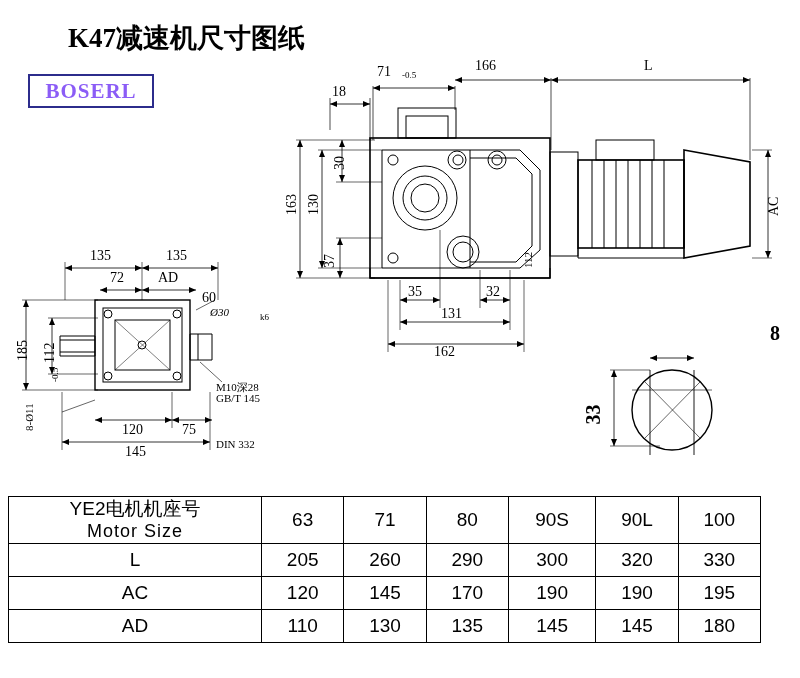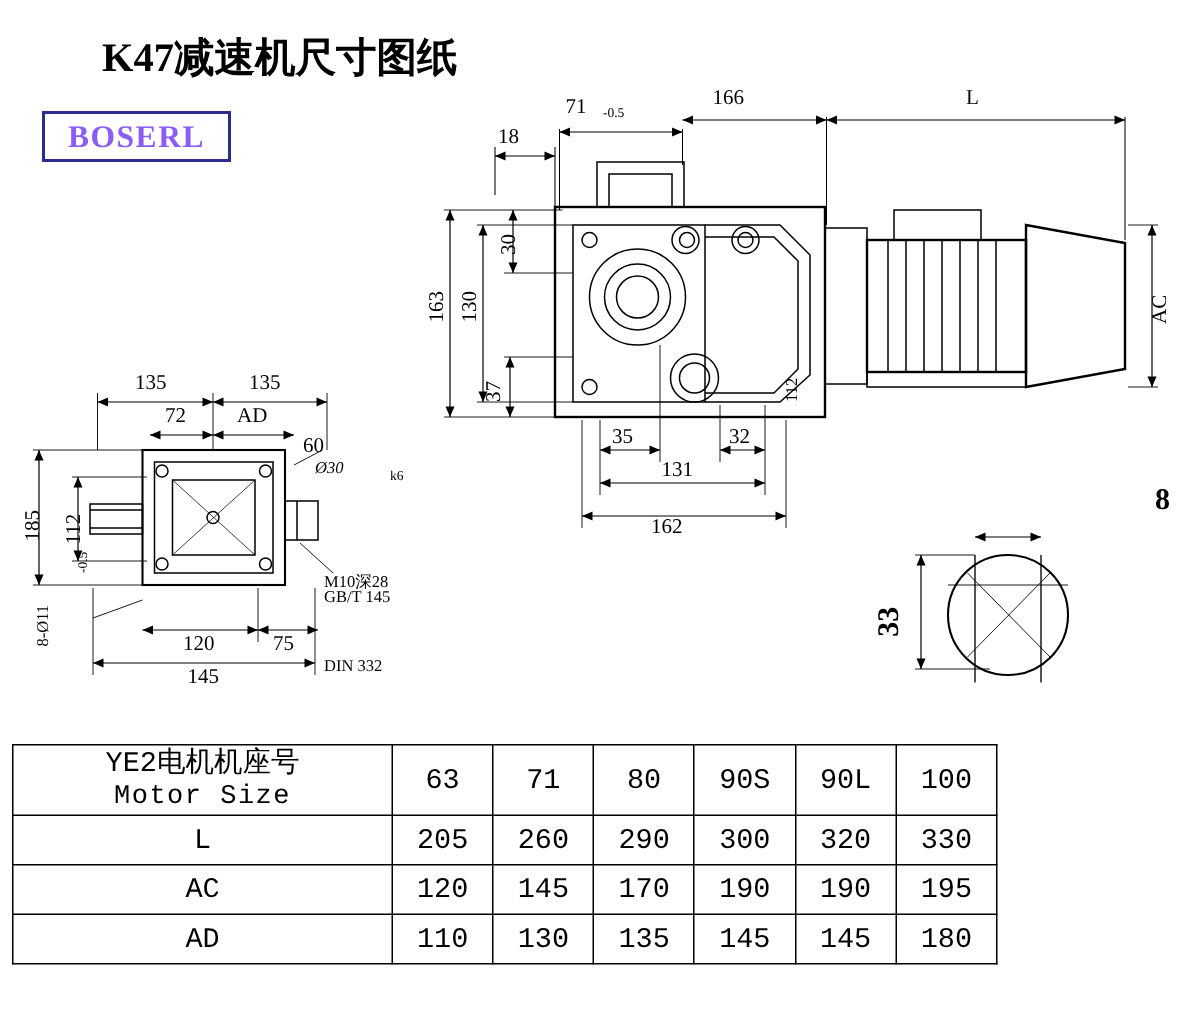--- a/index.html
+++ b/index.html
@@ -44,23 +44,23 @@
   .dim.tiny{font-size:9px;}
   .vert{
     transform:rotate(-90deg);
     transform-origin:center center;
   }
   svg{position:absolute;left:0;top:0;}
   
   table{
     position:absolute;
     left:8px;top:496px;
-    width:657px;
+    width:753px;
     border-collapse:collapse;
-    font-family:Liberation Mono, monospace;
+    font-family:Liberation Sans, sans-serif;
   }
   td,th{
     border:1px solid #000;
     text-align:center;
     font-size:19px;
     height:30px;
     font-weight:normal;
   }
   td.head{
     width:250px;

